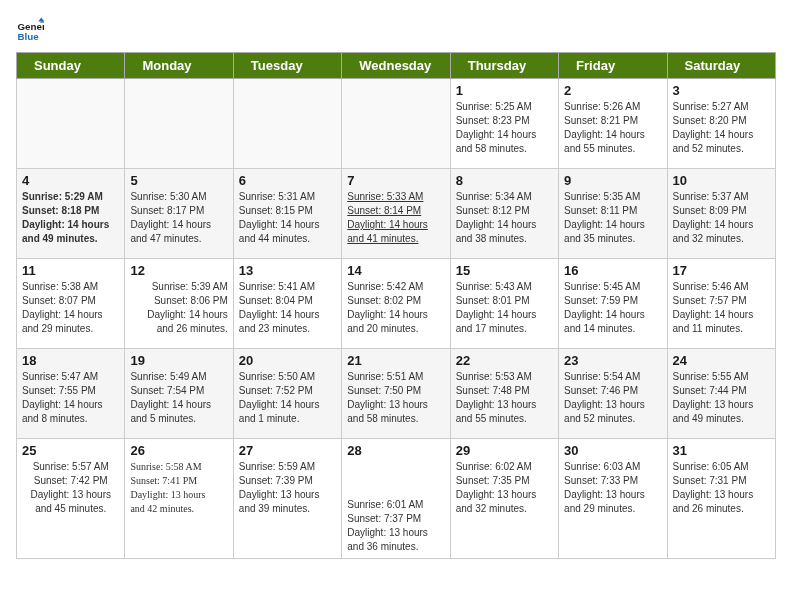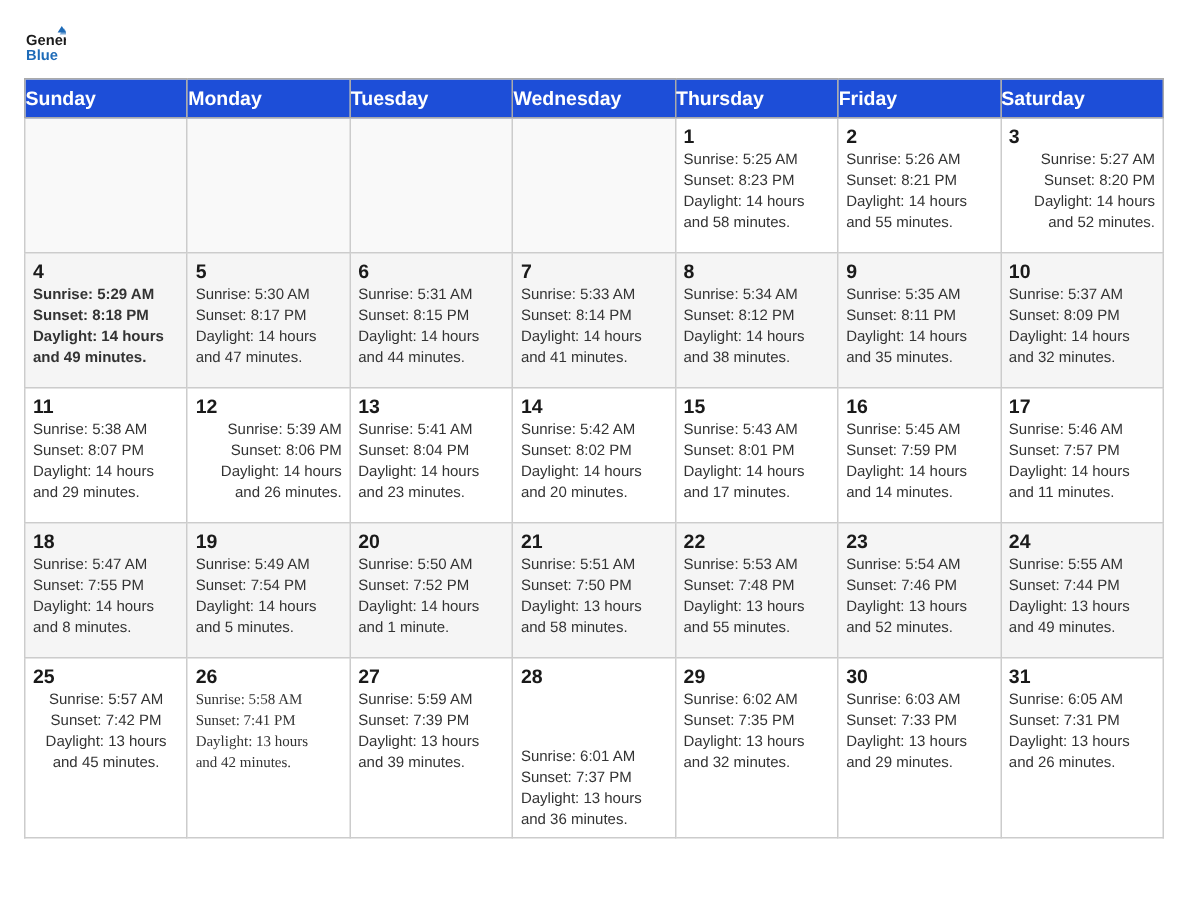--- a/index.html
+++ b/index.html
@@ -38,24 +38,24 @@
       font-size: 16px;
       color: #333;
       margin-top: 2px;
     }
     .calendar {
       width: 100%;
       border-collapse: collapse;
       table-layout: fixed;
     }
     .calendar th {
-      background: #1d4ed8;
+      background: #4d7c0f;
       color: #fff;
       text-align: left;
-      padding: 5px 0;
+      padding: 5px 17px;
       font-size: 13px;
       border: 1px solid #aaa;
     }
     .calendar td {
       border: 1px solid #ccc;
       vertical-align: top;
       padding: 4px 5px;
       font-size: 10.5px;
       color: #222;
       height: 90px;
@@ -131,21 +131,21 @@
         </td>
         <td>
           <div class="day-number">2</div>
           <div class="day-info" style="white-space: pre-line;">Sunrise: 5:26 AM
 Sunset: 8:21 PM
 Daylight: 14 hours
 and 55 minutes.</div>
         </td>
         <td>
           <div class="day-number">3</div>
-          <div class="day-info" style="white-space: pre-line; text-align: right;">Sunrise: 5:27 AM
+          <div class="day-info" style="white-space: pre-line;">Sunrise: 5:27 AM
 Sunset: 8:20 PM
 Daylight: 14 hours
 and 52 minutes.</div>
         </td>
       </tr>
       <tr>
         <td>
           <div class="day-number">4</div>
           <div class="day-info" style="white-space: pre-line; font-weight: bold;">Sunrise: 5:29 AM
 Sunset: 8:18 PM
@@ -161,21 +161,21 @@
         </td>
         <td>
           <div class="day-number">6</div>
           <div class="day-info" style="white-space: pre-line;">Sunrise: 5:31 AM
 Sunset: 8:15 PM
 Daylight: 14 hours
 and 44 minutes.</div>
         </td>
         <td>
           <div class="day-number">7</div>
-          <div class="day-info" style="white-space: pre-line;">Sunrise: 5:33 AM
+          <div class="day-info" style="white-space: pre-line; text-decoration: underline;">Sunrise: 5:33 AM
 Sunset: 8:14 PM
 Daylight: 14 hours
 and 41 minutes.</div>
         </td>
         <td>
           <div class="day-number">8</div>
           <div class="day-info" style="white-space: pre-line;">Sunrise: 5:34 AM
 Sunset: 8:12 PM
 Daylight: 14 hours
 and 38 minutes.</div>

